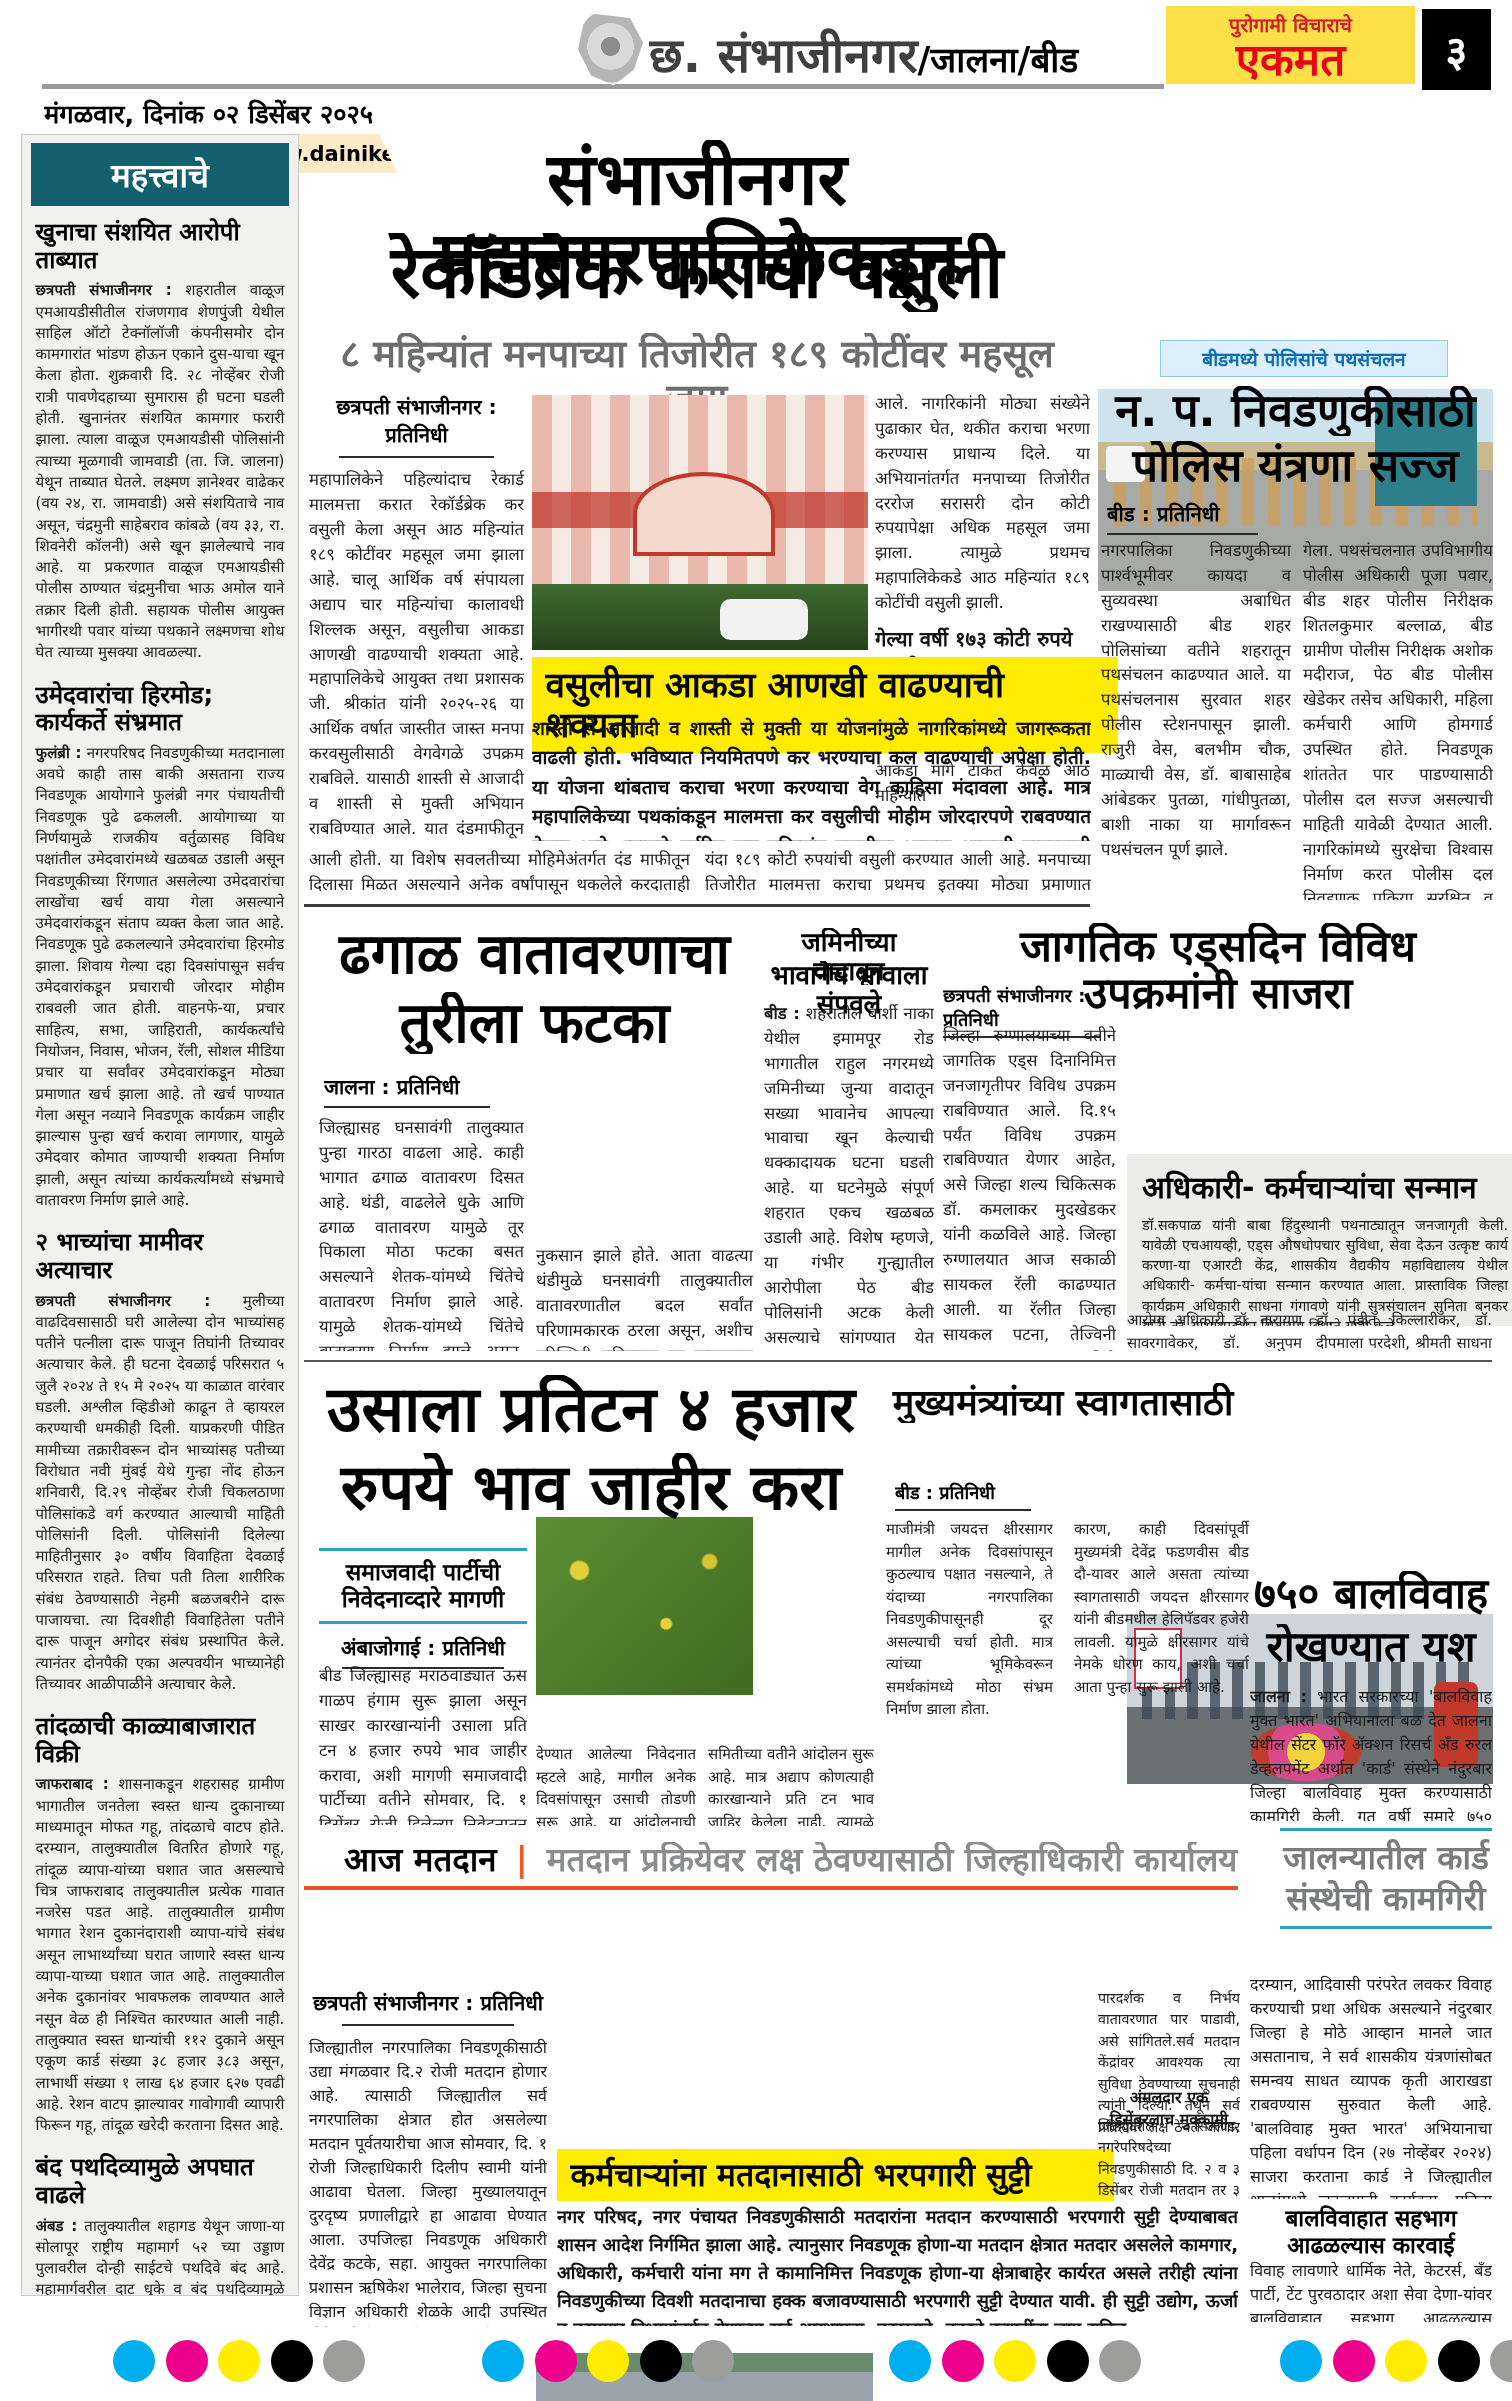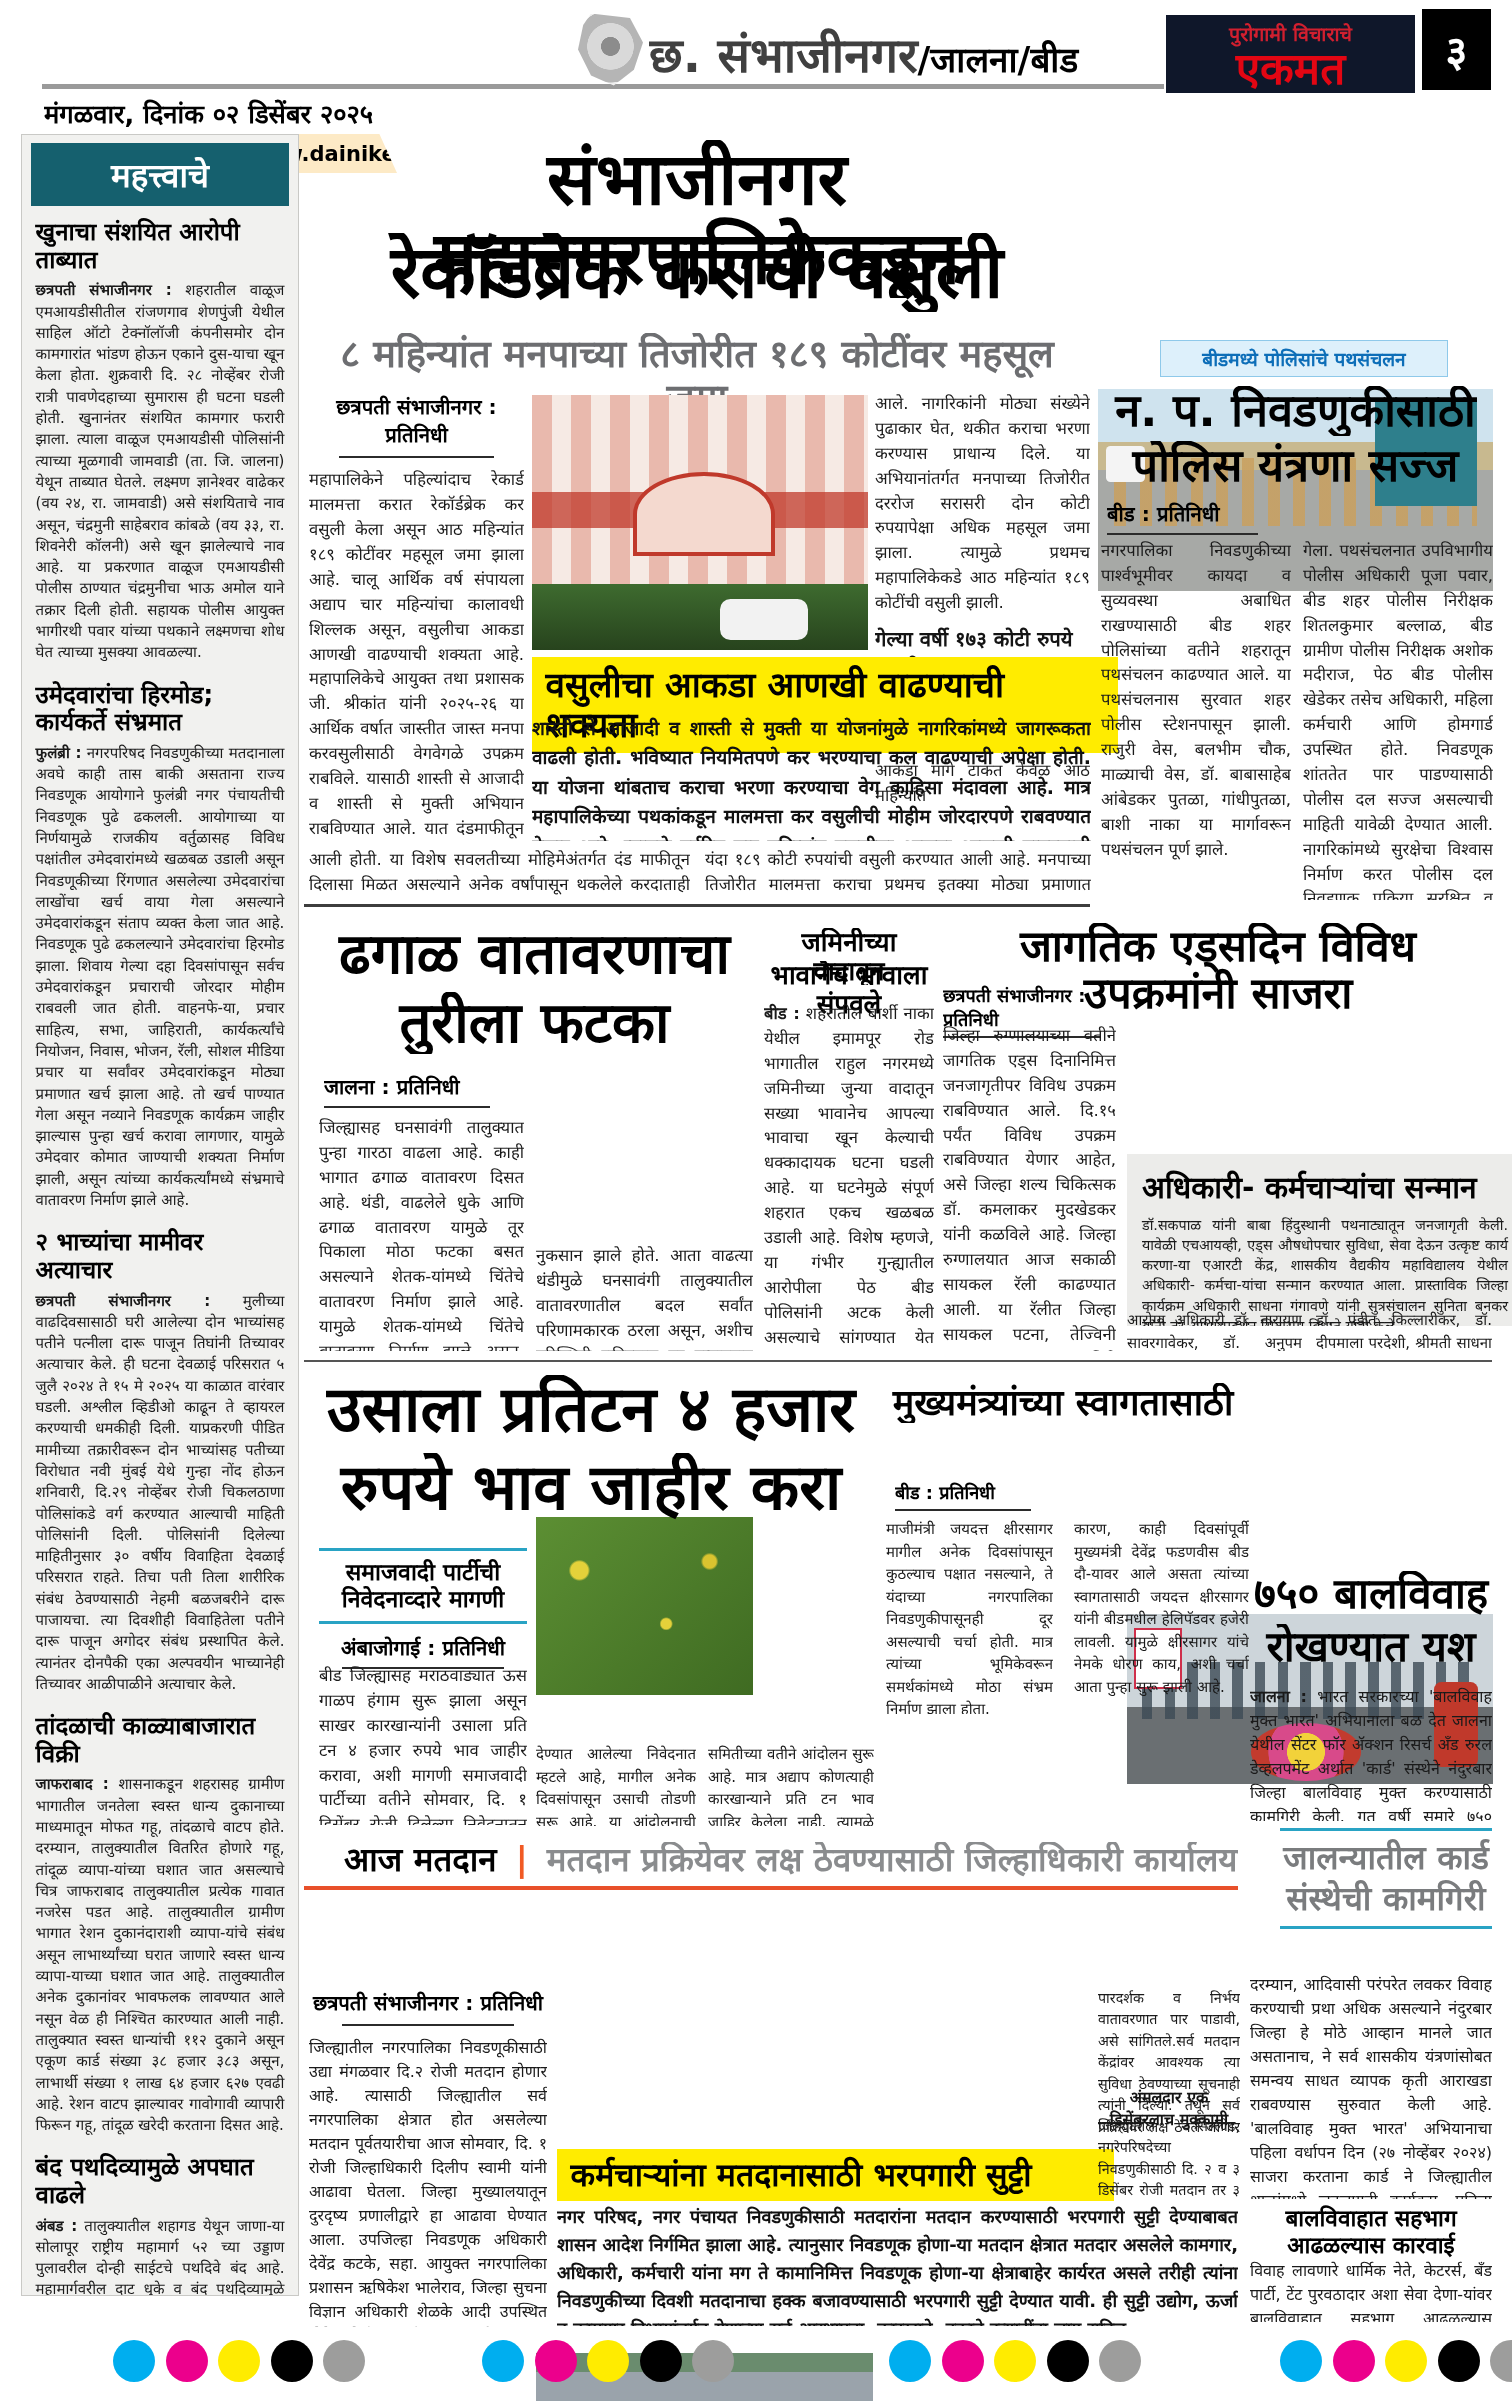--- a/index.html
+++ b/index.html
@@ -51,21 +51,21 @@
     <span style="font-size:21px;font-weight:bold;color:#000;">epaper</span>
     <span style="width:19.6px;height:19.6px;border-radius:50%;background:#d11f2f;color:#fff;display:inline-flex;align-items:center;justify-content:center;font-size:12.8px;font-weight:bold;margin:0 6px;">R</span>
     <span style="font-size:21px;font-weight:bold;color:#000;">http://www.dainikekmat.com</span>
   </div>
   <div class="abs" style="left:578px;top:13.6px;width:65px;height:72px;background:
        radial-gradient(circle at 50% 45%,#8c8c8c 0 18%,#d9d9d9 19% 45%,#b5b5b5 46% 70%,#efefef 71%);
        clip-path:polygon(20% 0,80% 6%,100% 40%,86% 78%,55% 100%,20% 86%,0 50%,8% 16%);"></div>
   <div class="abs" style="left:649px;top:21px;width:520px;white-space:nowrap;">
     <span style="font-size:48px;font-weight:bold;color:#404040;">छ. संभाजीनगर</span><span style="font-size:35px;font-weight:bold;color:#000;">/जालना/बीड</span>
   </div>
-  <div class="abs" style="left:1166px;top:15px;width:249px;height:78px;background:#0f172a;text-align:center;">
+  <div class="abs" style="left:1166px;top:6px;width:249px;height:78px;background:#fde047;text-align:center;">
     <div style="font-size:19.6px;font-weight:bold;color:#d11f2f;margin-top:4.5px;">पुरोगामी विचाराचे</div>
     <div style="font-size:44px;font-weight:bold;color:#e30613;line-height:1;">एकमत</div>
   </div>
   <div class="abs" style="left:1422px;top:9px;width:69px;height:81px;background:#000;color:#fff;
        display:flex;align-items:center;justify-content:center;font-size:42px;font-weight:bold;">३</div>
 
   <div class="abs rail" style="left:21px;top:134px;width:276px;height:2160px;">
     <div class="rail-head">महत्त्वाचे</div>
 
     <div class="rail-article">

